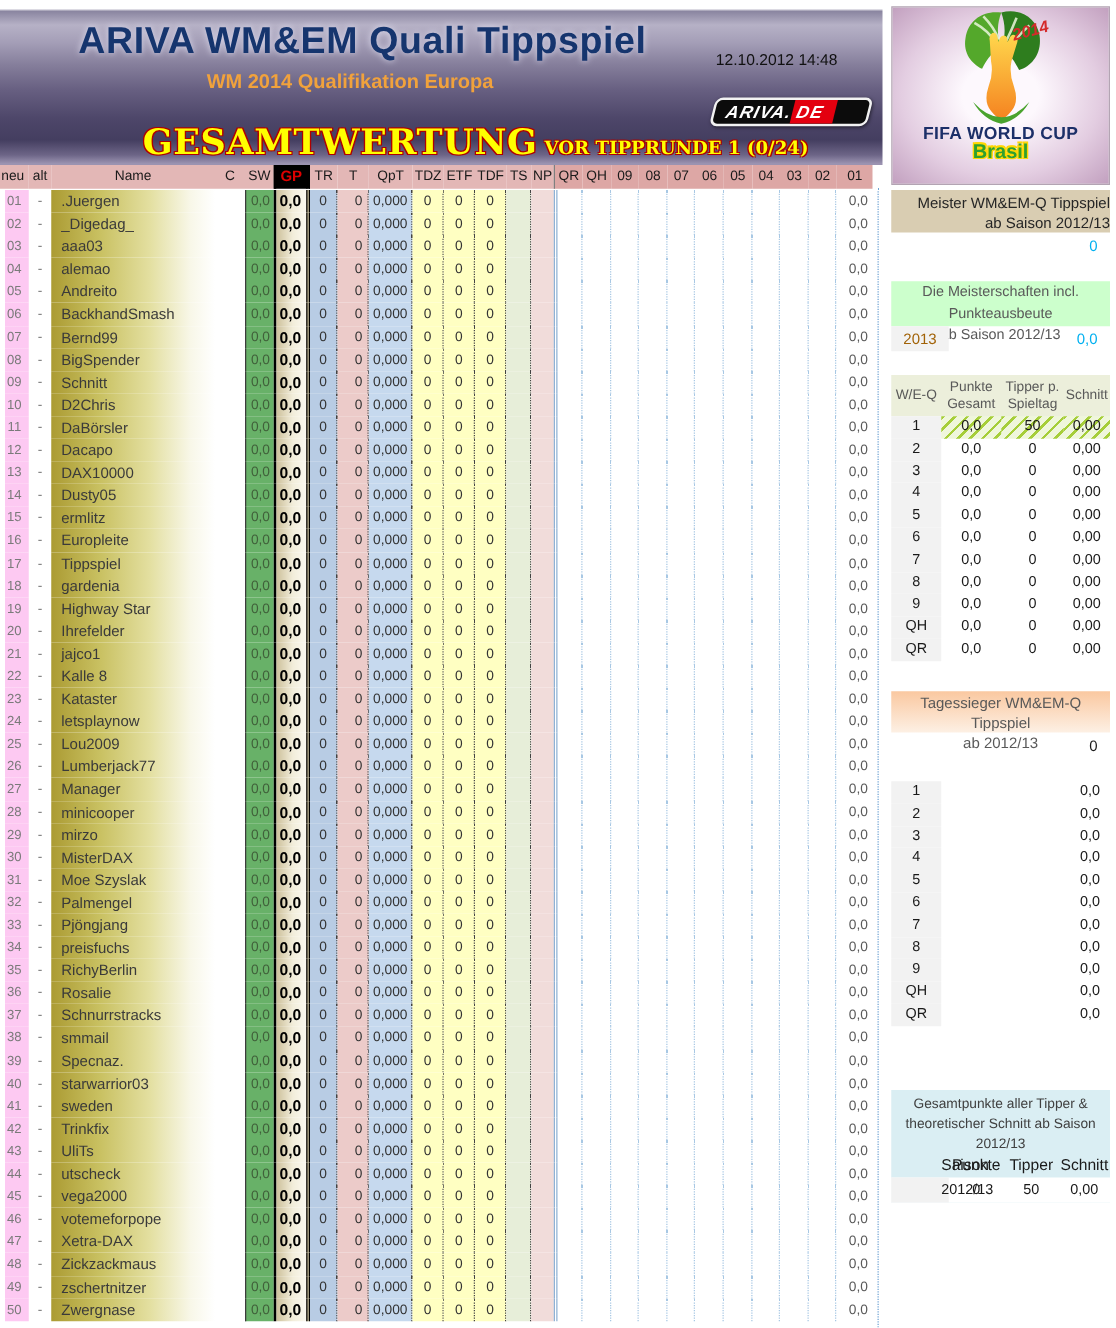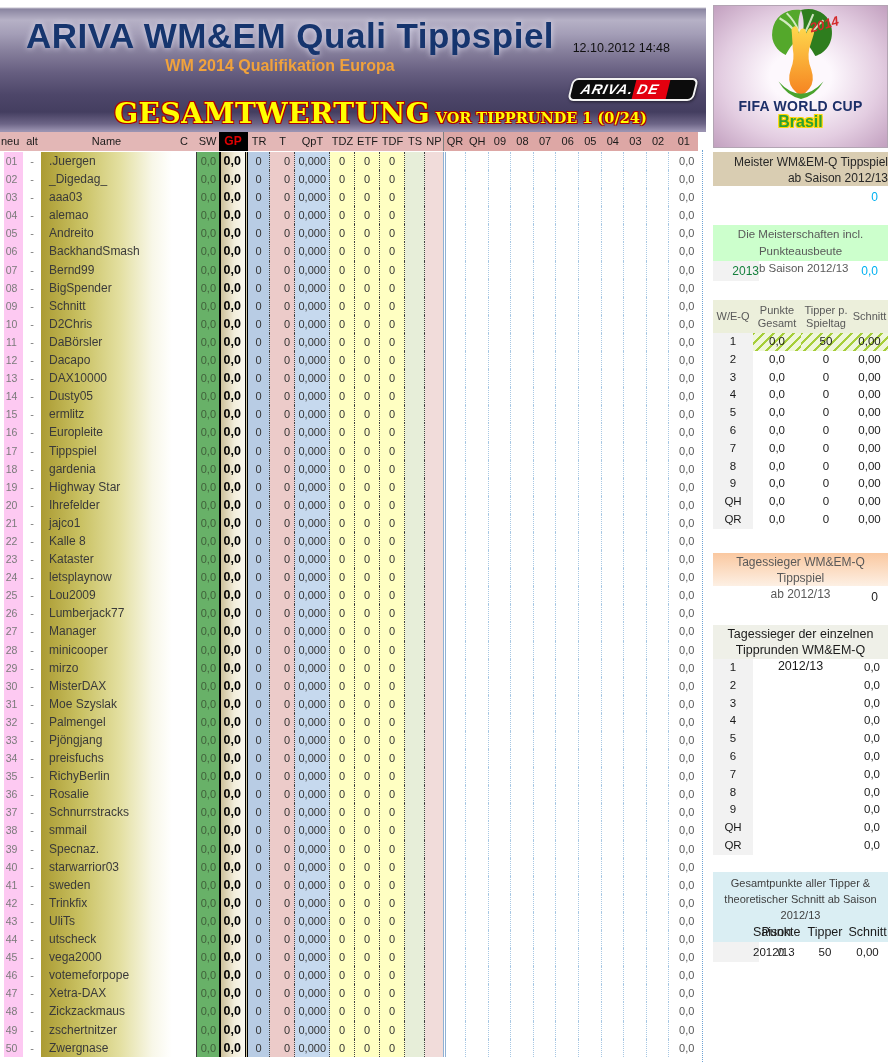--- a/index.html
+++ b/index.html
@@ -9,21 +9,21 @@
     font-family:"Liberation Sans", sans-serif;
   }
   
   .band {
     position:absolute; left:0; top:0; width:706px; height:132px;
     background:linear-gradient(180deg,#ffffff 0px,#ffffff 7px,#8a85a0 9px,
       #b6b1c6 20px,#a49eb7 34px,#857e9b 52px,#675f81 72px,#4d4669 95px,
       #443e60 112px,#6d6587 124px,#9b93b1 131px);
   }
   .title{position:absolute;top:16px;left:0;width:580px;text-align:center;
-    font-size:35px;font-weight:bold;color:#16356e;letter-spacing:.5px;
+    font-size:30px;font-weight:bold;color:#16356e;letter-spacing:.5px;
     text-shadow:0 0 6px rgba(230,228,245,.9);}
   .subtitle{position:absolute;top:57px;left:0;width:560px;text-align:center;
     font-size:16px;font-weight:bold;color:#f1a23c;}
   .timestamp{position:absolute;top:41px;right:36px;font-size:12.5px;color:#101010;}
   .ariva-logo{position:absolute;left:570px;top:78px;width:126px;height:23px;}
   .logo-skew{transform:skewX(-14deg);background:#0c0c0c;border-radius:6px;
     border:2px solid #f2f2f2;height:23px;display:flex;overflow:hidden;
     box-shadow:1px 1px 3px rgba(0,0,0,.55);}
   .logo-left{color:#fff;font-weight:bold;font-style:italic;font-size:14px;
     line-height:19px;padding:0 1px 0 9px;letter-spacing:1px;}
@@ -80,21 +80,21 @@
   .fifa-line2{font-size:16px;font-weight:bold;color:#2fa02f;margin-top:-1px;
     text-shadow:-1px -1px 0 #ffd700,1px -1px 0 #ffd700,-1px 1px 0 #ffd700,1px 1px 0 #ffd700;}
   .p-meister{top:152px;height:34px;background:#d9cdb2;color:#262626;font-size:12px;
     line-height:16px;text-align:right;padding-top:2px;white-space:pre-line;}
   .meister-val{position:absolute;top:190px;left:0;width:175px;text-align:right;
     padding-right:10px;color:#00b0f0;font-size:12px;}
   .p-green{top:225px;height:36px;background:#ccffcc;color:#595959;font-size:11.5px;
     line-height:17px;text-align:center;padding-top:1px;white-space:pre-line;}
   .jahr-row{position:absolute;top:261px;left:0;width:175px;height:20px;display:flex;
     font-size:12px;line-height:20px;}
-  .jahr-cell{width:46px;background:#f2f2f2;text-align:right;color:#15803d;}
+  .jahr-cell{width:46px;background:#f2f2f2;text-align:center;color:#a16207;}
   .jahr-val{flex:1;text-align:right;padding-right:10px;color:#00b0f0;}
   .weq{top:300px;}
   .weq-h{display:flex;background:#ecefdb;height:33px;color:#595959;font-size:11px;}
   .weq-h span{display:flex;align-items:center;justify-content:center;text-align:center;
     line-height:13px;white-space:pre-line;}
   .wcol0{width:40px;} .wcol1{width:48px;} .wcol2{width:50px;} .wcol3{width:37px;}
   .weq-row{display:flex;height:17.8px;line-height:17.8px;font-size:11.5px;color:#1a1a1a;}
   .weq-row .wl{background:#f2f2f2;text-align:center;}
   .weq-row .wv{text-align:center;}
   .weq-row.hl .wv{background:repeating-linear-gradient(135deg,#a6ce39 0 2px,rgba(166,206,57,.18) 2px 7px);}
@@ -1626,22 +1626,20 @@
           <span class="wv wcol3">0,00</span>
         </div>
       </div>
   </div>
 
   <div class="panel p-orange">Tagessieger WM&amp;EM-Q Tippspiel
 ab 2012/13</div>
   <div class="tag-val">0</div>
 
   <div class="panel run">
-    <div class="run-h">Tagessieger der einzelnen
-Tipprunden WM&amp;EM-Q 2012/13</div>
     <div>
         <div class="run-row">
           <span class="rl">1</span>
           <span class="rv">0,0</span>
         </div>
         <div class="run-row">
           <span class="rl">2</span>
           <span class="rv">0,0</span>
         </div>
         <div class="run-row">

